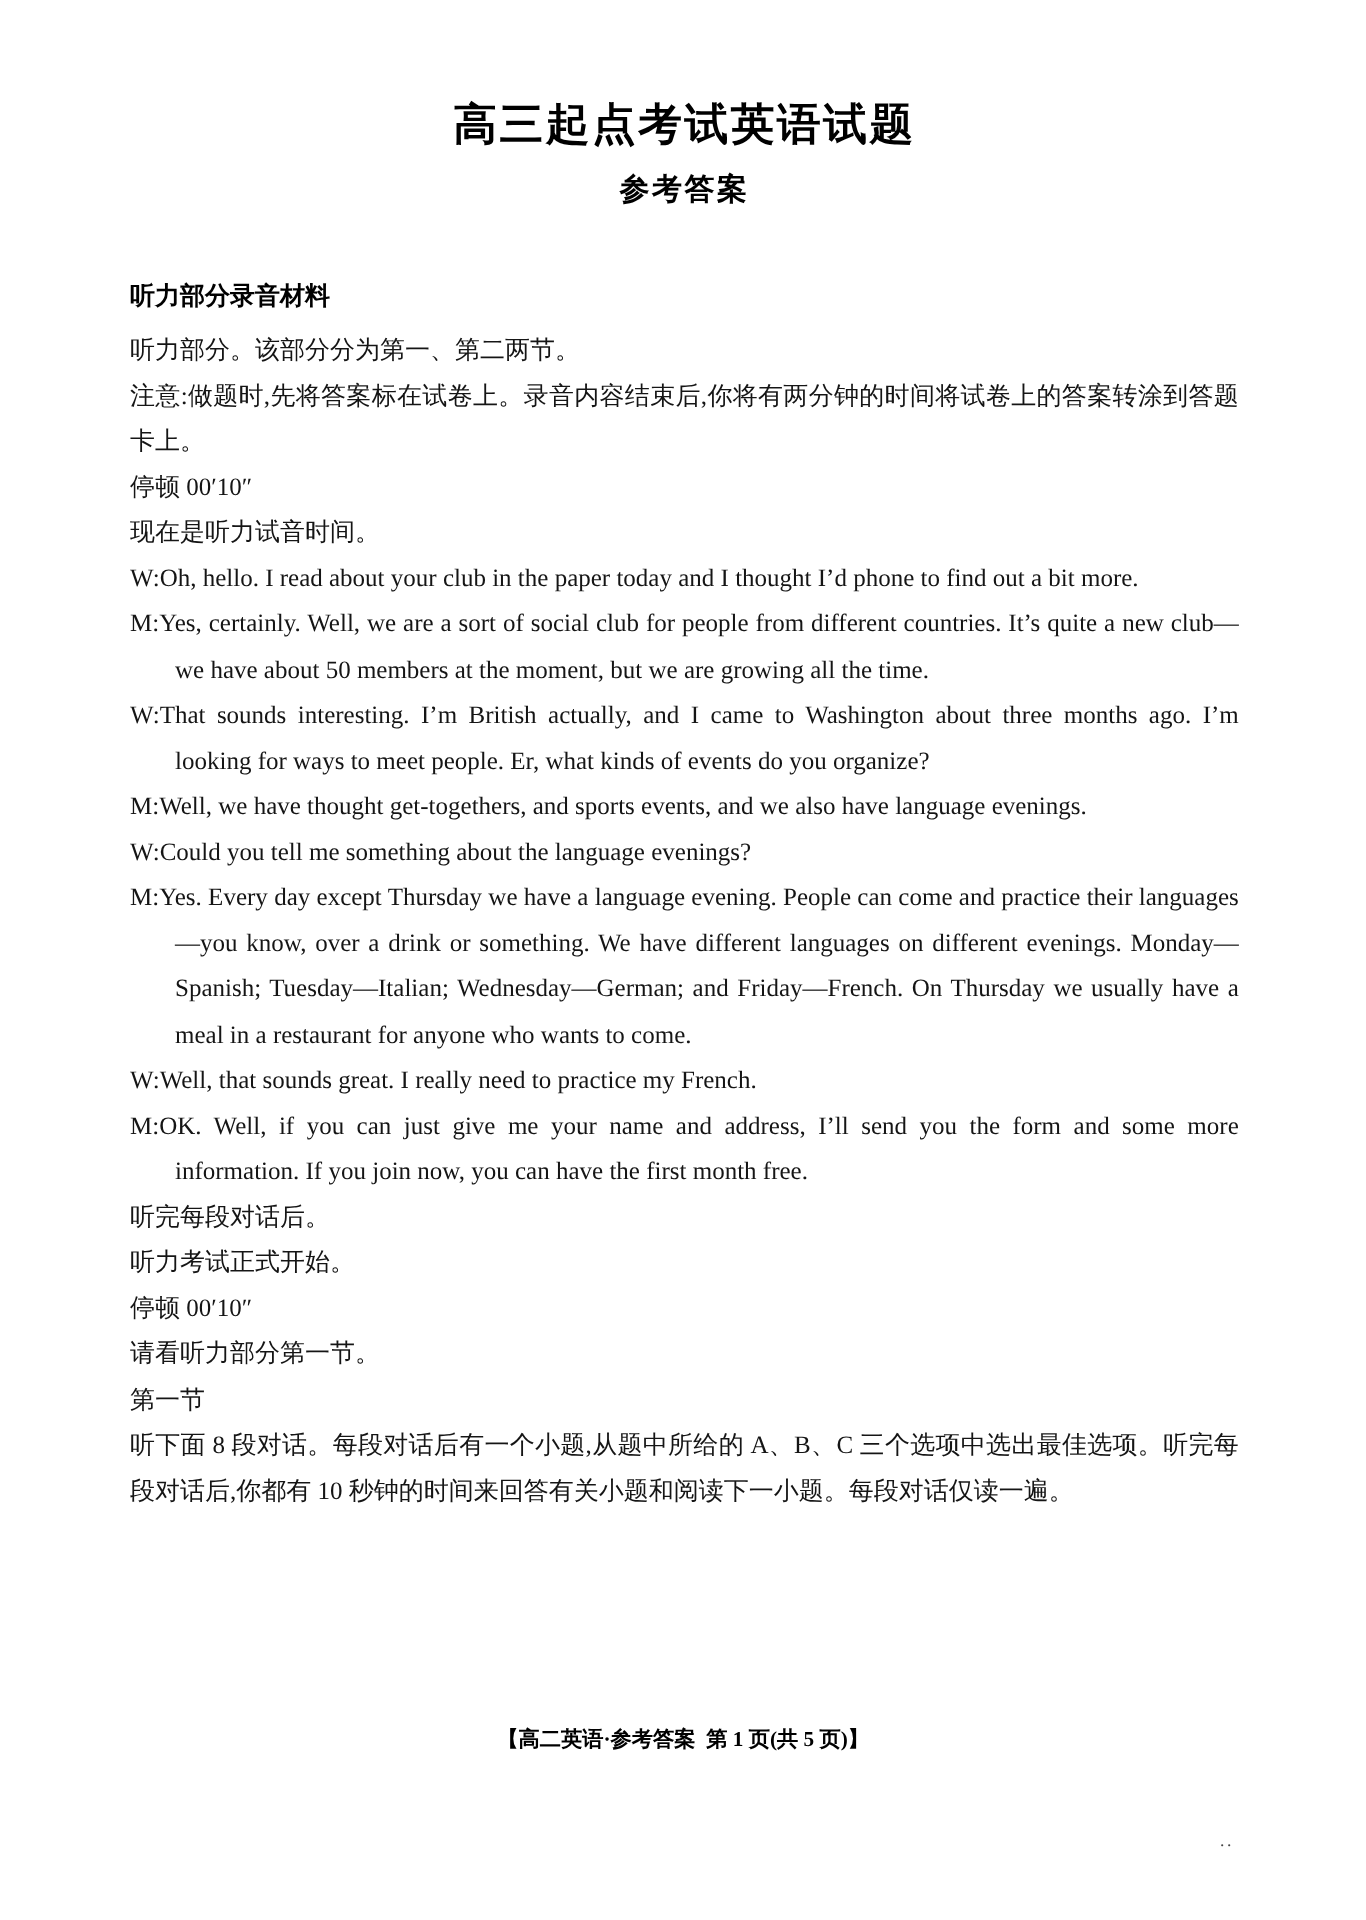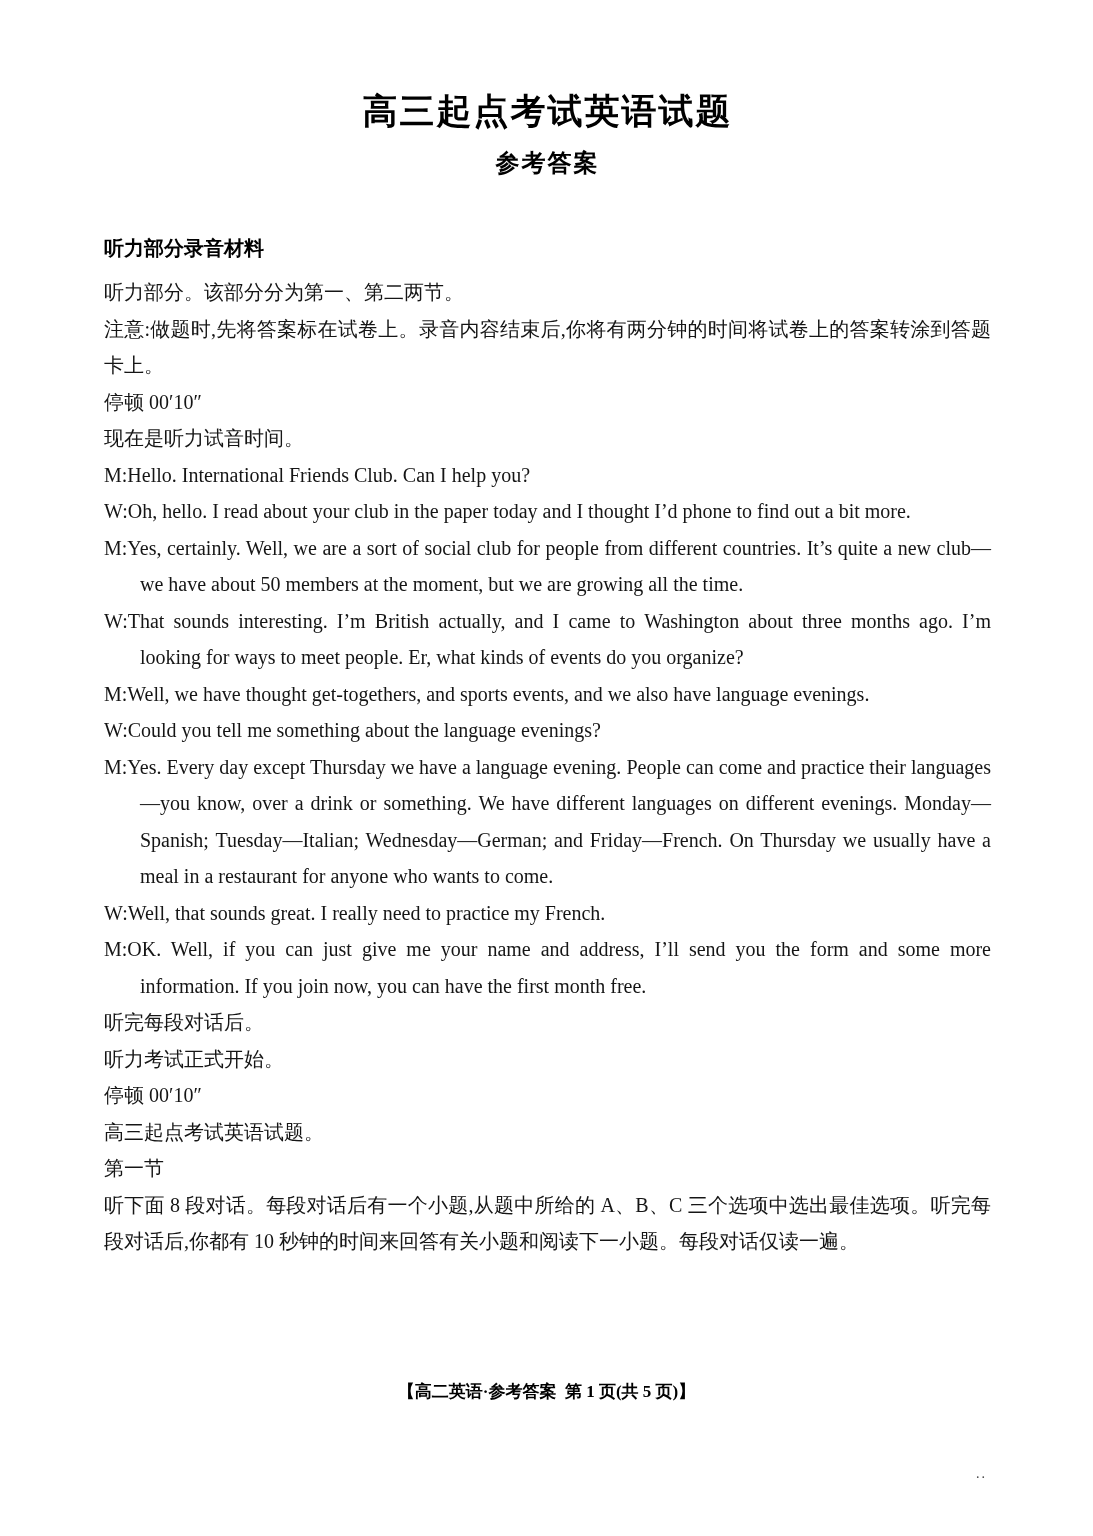--- a/index.html
+++ b/index.html
@@ -8,22 +8,21 @@
     width: 1093px;
     height: 1536px;
     margin: 0 auto;
     background: #ffffff;
     position: relative;
     overflow: hidden;
     font-family: "Liberation Serif", "DejaVu Serif", serif;
     color: #151515;
   }
   .content {
-    padding: 56px 102px 0 104px;
-    margin-top: 32px;
+    padding: 76px 102px 0 104px;
   }
   .doc-title {
     text-align: center;
     font-size: 35px;
     font-weight: bold;
     letter-spacing: 2px;
     color: #000;
   }
   .doc-subtitle {
     text-align: center;
@@ -80,33 +79,32 @@
     <h1 class="doc-title">高三起点考试英语试题</h1>
     <h2 class="doc-subtitle">参考答案</h2>
 
     <h3 class="section-heading">听力部分录音材料</h3>
 
     <div class="transcript">
       <p class="para"><span class="spk"></span><span>听力部分。该部分分为第一、第二两节。</span></p>
       <p class="para"><span class="spk"></span><span>注意:做题时,先将答案标在试卷上。录音内容结束后,你将有两分钟的时间将试卷上的答案转涂到答题卡上。</span></p>
       <p class="para"><span class="spk"></span><span>停顿 00′10″</span></p>
       <p class="para"><span class="spk"></span><span>现在是听力试音时间。</span></p>
-      <p class="para dlg"><span class="spk">M:</span><span>Hello.  International Friends Club.  Can I help you?</span></p>
       <p class="para dlg"><span class="spk">W:</span><span>Oh, hello.  I read about your club in the paper today and I thought I’d phone to find out a bit more.</span></p>
       <p class="para dlg"><span class="spk">M:</span><span>Yes, certainly.  Well, we are a sort of social club for people from different countries.  It’s quite a new club—we have about 50 members at the moment, but we are growing all the time.</span></p>
       <p class="para dlg"><span class="spk">W:</span><span>That sounds interesting.  I’m British actually, and I came to Washington about three months ago.  I’m looking for ways to meet people.  Er, what kinds of events do you organize?</span></p>
       <p class="para dlg"><span class="spk">M:</span><span>Well, we have thought get-togethers, and sports events, and we also have language evenings.</span></p>
       <p class="para dlg"><span class="spk">W:</span><span>Could you tell me something about the language evenings?</span></p>
       <p class="para dlg"><span class="spk">M:</span><span>Yes.  Every day except Thursday we have a language evening.  People can come and practice their languages—you know, over a drink or something.  We have different languages on different evenings.  Monday—Spanish; Tuesday—Italian; Wednesday—German; and Friday—French.  On Thursday we usually have a meal in a restaurant for anyone who wants to come.</span></p>
       <p class="para dlg"><span class="spk">W:</span><span>Well, that sounds great.  I really need to practice my French.</span></p>
       <p class="para dlg"><span class="spk">M:</span><span>OK.  Well, if you can just give me your name and address, I’ll send you the form and some more information.  If you join now, you can have the first month free.</span></p>
       <p class="para"><span class="spk"></span><span>听完每段对话后。</span></p>
       <p class="para"><span class="spk"></span><span>听力考试正式开始。</span></p>
       <p class="para"><span class="spk"></span><span>停顿 00′10″</span></p>
-      <p class="para"><span class="spk"></span><span>高三起点考试英语试题。</span></p>
+      <p class="para"><span class="spk"></span><span>请看听力部分第一节。</span></p>
       <p class="para"><span class="spk"></span><span>第一节</span></p>
       <p class="para"><span class="spk"></span><span>听下面 8 段对话。每段对话后有一个小题,从题中所给的 A、B、C 三个选项中选出最佳选项。听完每段对话后,你都有 10 秒钟的时间来回答有关小题和阅读下一小题。每段对话仅读一遍。</span></p>
     </div>
 
   </div>
 
   <div class="page-footer">【高二英语·参考答案  第 1 页(共 5 页)】</div>
   <div class="trailing-dots">..</div>
 </div>
 

